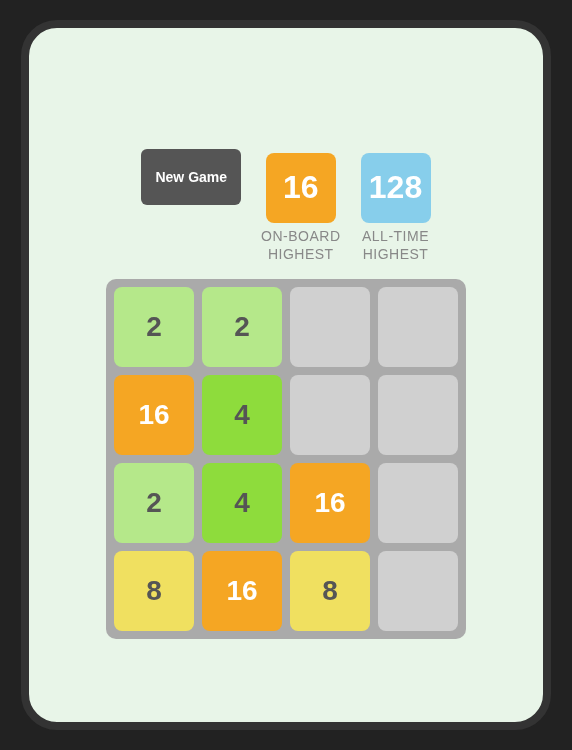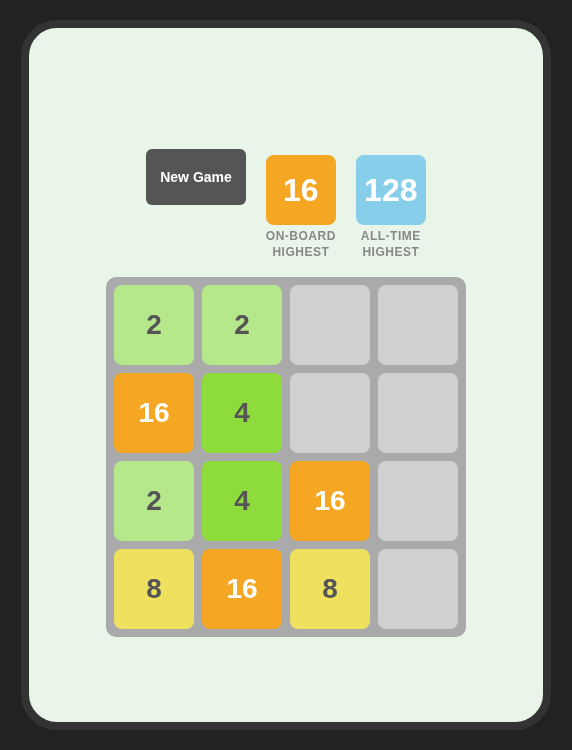--- a/index.html
+++ b/index.html
@@ -68,22 +68,22 @@
     .score-tile.on-board {
       background: #f5a623;
     }
 
     .score-tile.all-time {
       background: #87ceeb;
       margin-top: 42px;
     }
 
     .score-label {
-      font-size: 12px;
-      font-weight: bold;
+      font-size: 14px;
+      font-weight: normal;
       color: #888;
       text-align: center;
       letter-spacing: 0.5px;
       text-transform: uppercase;
       line-height: 1.3;
     }
 
     #header-row {
       display: flex;
       flex-direction: row;

